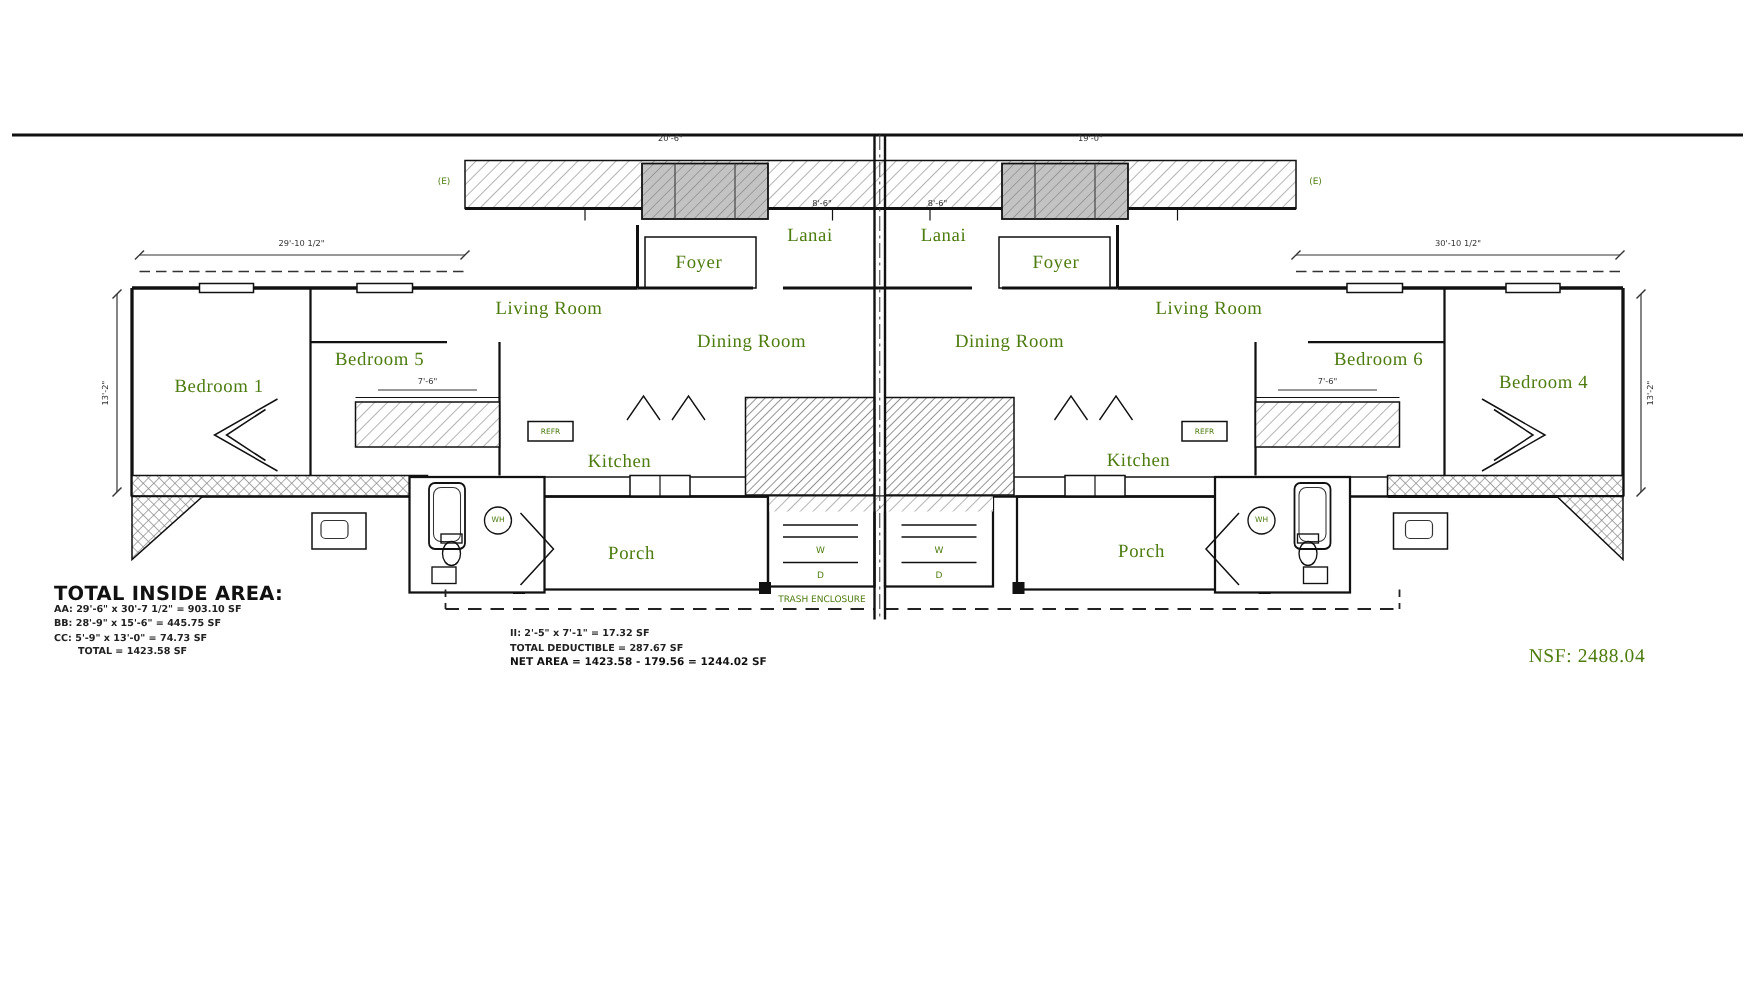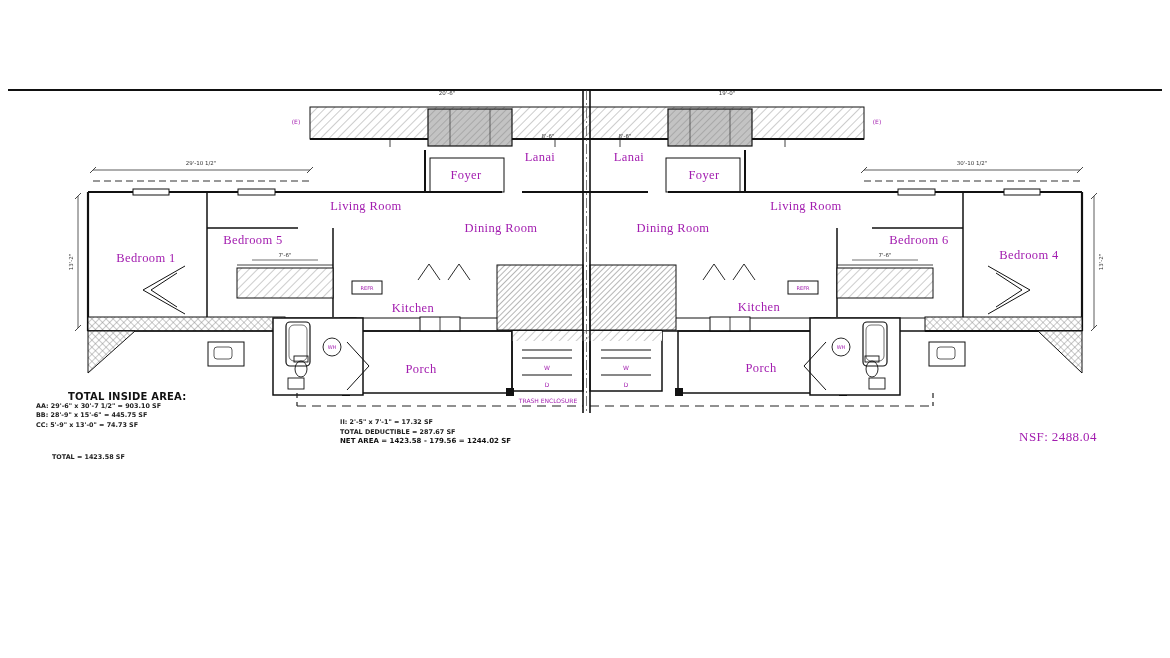--- a/index.html
+++ b/index.html
@@ -1,31 +1,31 @@
 <!DOCTYPE html>
 <html><head>
 <meta charset="utf-8">
 <style>
   html,body{margin:0;padding:0;background:#fff;}
   body{width:1170px;height:658px;position:relative;overflow:hidden;
        font-family:"Liberation Serif",serif;color:#111;}
   .stage{position:absolute;left:0;top:0;width:1170px;height:658px;}
   svg{position:absolute;left:0;top:0;}
-  .lbl{position:absolute;transform:translate(-50%,-50%);white-space:nowrap;color:#a21caf;}
+  .lbl{position:absolute;transform:translate(-50%,-50%);white-space:nowrap;color:#4d7c0f;}
   .room{font-family:"Liberation Serif",serif;font-size:12.5px;letter-spacing:.4px;}
   .tiny{font-family:"DejaVu Sans",sans-serif;font-size:6px;letter-spacing:0;}
   .micro{font-family:"DejaVu Sans",sans-serif;font-size:5px;}
   .dim{font-family:"DejaVu Sans",sans-serif;font-size:5.5px;color:#333;}
   .vert{transform:translate(-50%,-50%) rotate(-90deg);}
   .title{font-size:16.5px;letter-spacing:1.3px;}
   .nsf{font-size:13px;letter-spacing:.4px;}
   .tbl{position:absolute;font-family:"DejaVu Sans",sans-serif;font-size:6.4px;
        font-weight:700;color:#222;line-height:9.6px;white-space:nowrap;}
-  .tbl .hd{font-size:10px;letter-spacing:.2px;color:#111;margin-left:32px;}
-  .tbl .indent{margin-left:16px;margin-top:23px;}
+  .tbl .hd{font-size:13px;letter-spacing:.2px;color:#111;}
+  .tbl .indent{margin-left:16px;}
   .tbl .net{font-size:7px;color:#111;}
 </style>
 </head>
 <body>
 
 <div class="stage">
 
 <svg width="1170" height="658" viewBox="0 0 1170 658">
   <defs>
     <pattern id="ph" patternUnits="userSpaceOnUse" width="6" height="6" patternTransform="rotate(45)">

